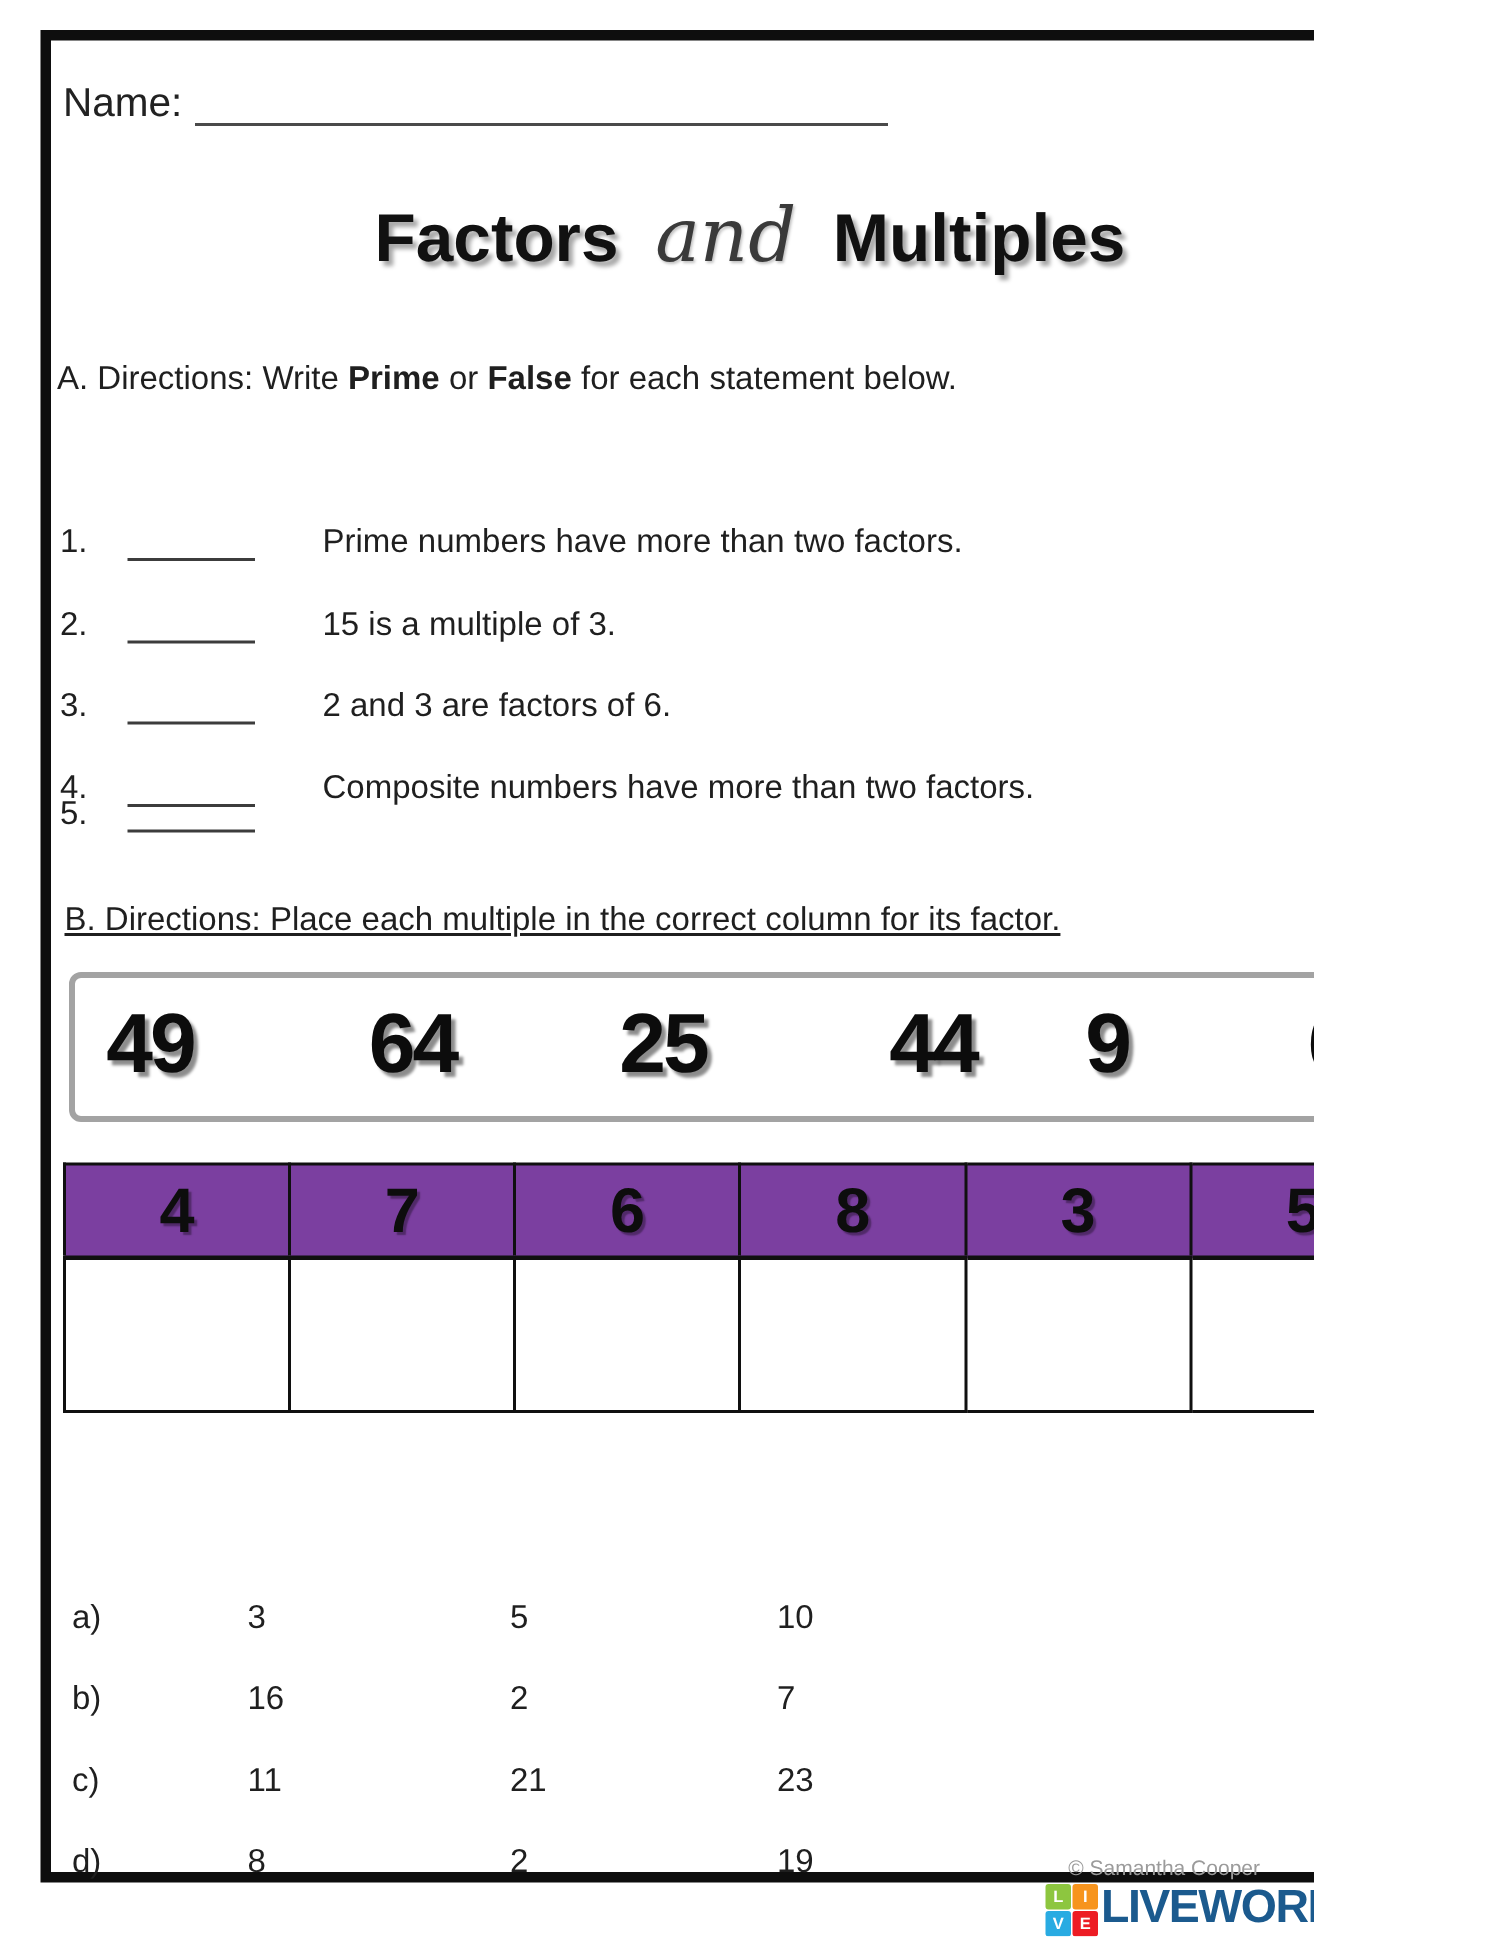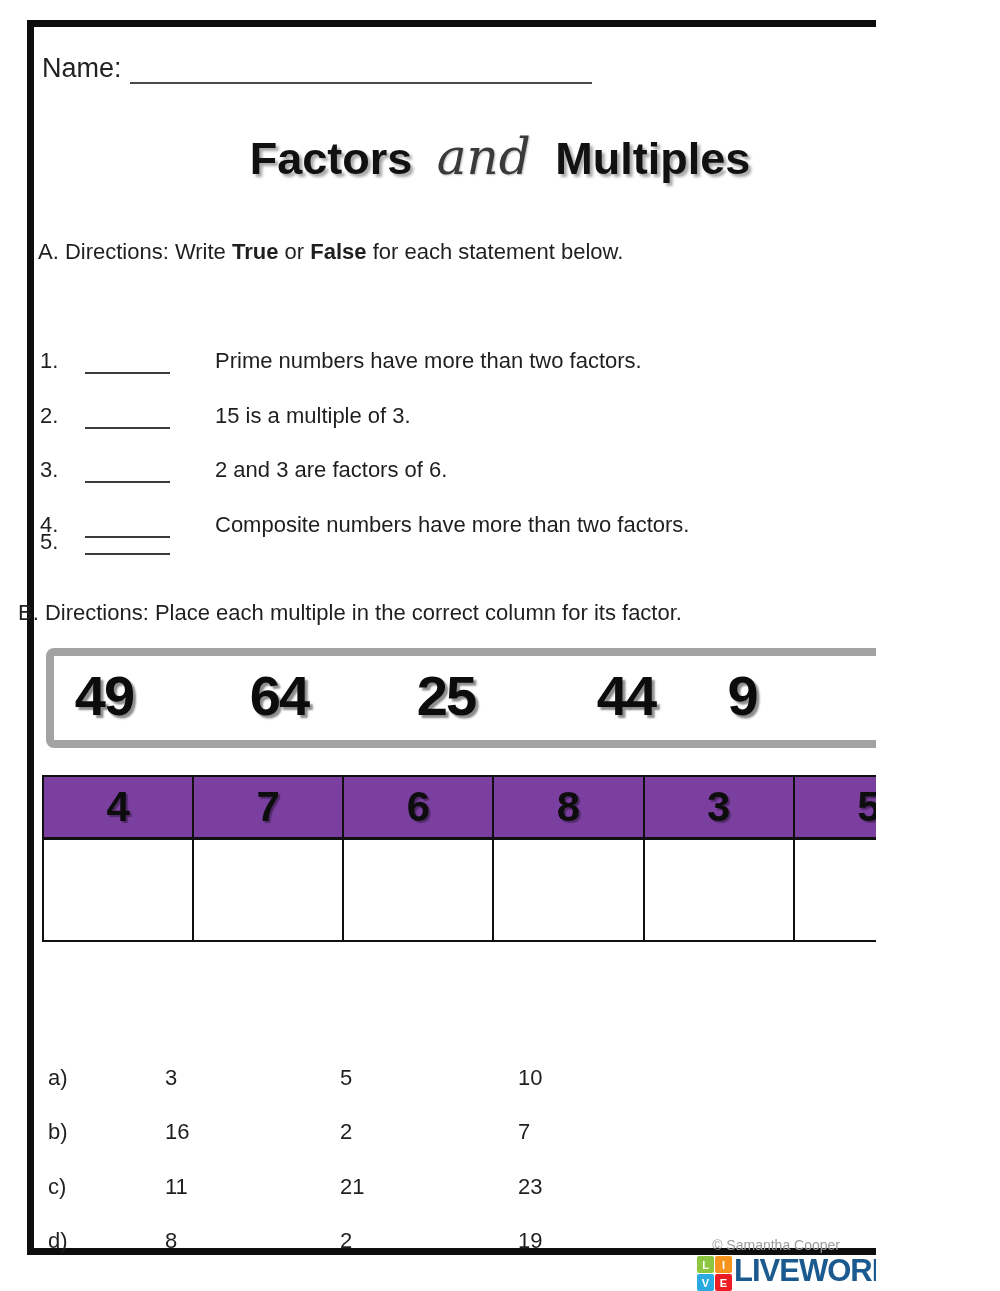--- a/index.html
+++ b/index.html
@@ -13,32 +13,32 @@
   .name-line{display:inline-block;width:462px;border-bottom:2px solid #4a4a4a;height:30px;margin-left:8px;}
   
   .title{position:absolute;left:0;top:128px;width:1000px;text-align:center;white-space:nowrap;}
   .title .t-bold{font-size:45px;font-weight:800;color:#111;letter-spacing:0px;
                  text-shadow:3px 3px 3px rgba(0,0,0,0.35);}
   .title .t-script{font-family:"DejaVu Serif",serif;font-style:italic;font-weight:400;
                    font-size:50px;color:#3a3a3a;margin:0 20px;text-shadow:1px 1px 2px rgba(0,0,0,0.25);}
   
   .directions{position:absolute;font-size:22px;color:#1f1f1f;}
   .dir-a{left:38px;top:239px;}
-  .dir-b{left:18px;top:600px;}
+  .dir-b{left:43px;top:600px;text-decoration:underline;}
   .dir-c{left:48px;top:962px;width:860px;line-height:31px;}
   .bold{font-weight:700;}
   
   .a-item{position:absolute;left:40px;display:flex;align-items:flex-end;}
   .a-item .num{font-size:22px;width:45px;color:#1f1f1f;}
   .a-item .blank{display:inline-block;width:85px;height:26px;border-bottom:2px solid #3c3c3c;margin-right:45px;}
   .a-item .stmt{font-size:22px;color:#1f1f1f;margin-top:40px;}
   .a1{top:308px;}.a2{top:363px;}.a3{top:417px;}.a4{top:472px;}.a5{top:527px;}
   
   .bank{position:absolute;left:46px;top:648px;width:898px;height:100px;box-sizing:border-box;
-        border:8px solid #a3a3a3;border-radius:8px;background:#fff;}
+        border:4px solid #a3a3a3;border-radius:8px;background:#fff;}
   .bank .bn{position:absolute;top:50%;transform:translate(-50%,-54%);
             font-size:56px;font-weight:800;letter-spacing:-2px;color:#0c0c0c;
             text-shadow:3px 3px 2px rgba(0,0,0,0.45);}
   .bn0{left:50px;}.bn1{left:225px;}.bn2{left:392px;}.bn3{left:572px;}.bn4{left:688px;}.bn5{left:851px;}
   
   .ftable{position:absolute;left:42px;top:775px;width:903px;border-collapse:collapse;table-layout:fixed;}
   .ftable td{border:2px solid #101010;}
   .ftable .head td{background:#7b3fa0;height:58px;text-align:center;vertical-align:middle;
                    font-size:42px;font-weight:800;color:#0d0d0d;
                    text-shadow:2px 2px 1px rgba(0,0,0,0.35);border-bottom:3px solid #101010;}
@@ -73,21 +73,21 @@
     <span class="name-line"></span>
   </div>
 
   <div class="title">
     <span class="t-bold">Factors</span>
     <span class="t-script">and</span>
     <span class="t-bold">Multiples</span>
   </div>
 
   <div class="directions dir-a">
-    <span>A. Directions: Write </span><span class="bold">True</span><span> or </span><span class="bold">False</span><span> for each statement below.</span>
+    <span>A. Directions: Write </span><span class="bold">Prime</span><span> or </span><span class="bold">False</span><span> for each statement below.</span>
   </div>
 
   <div class="a-item a1">
     <span class="num">1.</span>
     <span class="blank"></span>
     <span class="stmt">Prime numbers have more than two factors.</span>
   </div>
   <div class="a-item a2">
     <span class="num">2.</span>
     <span class="blank"></span>

